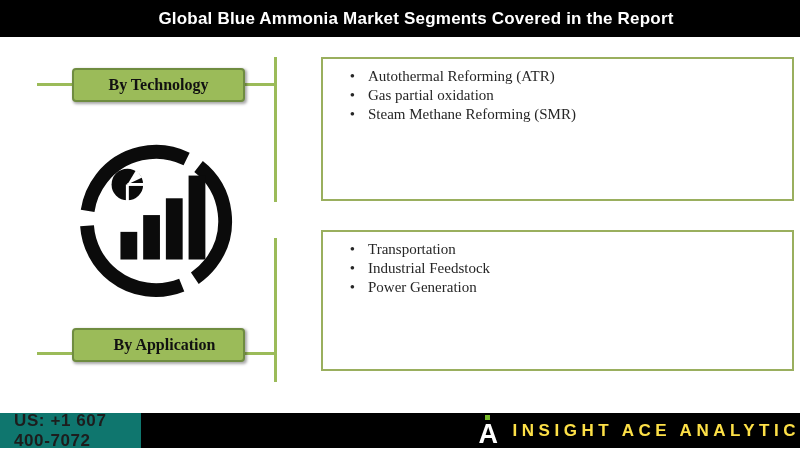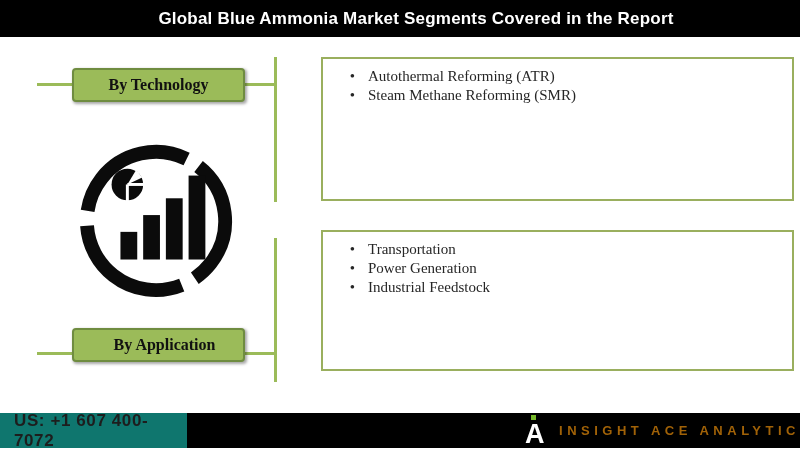--- a/index.html
+++ b/index.html
@@ -48,21 +48,21 @@
   .footer .phone-block span { font-size:17px; font-weight:bold; color:#1d1d1d;
                               letter-spacing:.6px; }
   .footer .brand-block { flex:1; height:35px; background:#000; display:flex;
                          align-items:center; padding-left:338px; }
   .logo-a { position:relative; width:22px; height:31px; margin-right:12px; flex:0 0 22px; }
   .logo-a .a-glyph { position:absolute; left:0; bottom:-2px; color:#fff;
                      font-size:27px; font-weight:bold; line-height:27px;
                      font-family:"Liberation Sans", sans-serif; }
   .logo-a .a-dot { position:absolute; left:6px; top:0; width:5px; height:5px;
                    background:#76b82a; }
-  .brand-name { color:#a16207; font-size:13px; font-weight:bold; letter-spacing:4.5px;
+  .brand-name { color:#fde047; font-size:17px; font-weight:bold; letter-spacing:4.5px;
                 white-space:nowrap; }
 </style>
 </head>
 <body>
 
 <div class="stage">
 
   <div class="banner">
     <h1>Global Blue Ammonia Market Segments Covered in the Report</h1>
   </div>
@@ -97,29 +97,30 @@
       <circle cx="51" cy="43" r="16" fill="#0b0b0b"></circle>
       <line x1="51" y1="43" x2="68" y2="43" stroke="#fff" stroke-width="3"></line>
       <line x1="51" y1="43" x2="51" y2="60" stroke="#fff" stroke-width="3"></line>
       <path d="M51,43 L60,28 L66,36 Z" fill="#fff"></path>
     </g>
   </svg>
 
   <div class="list-box box-tech">
     <ul>
       <li>Autothermal Reforming (ATR)</li>
+      <li>Gas partial oxidation</li>
       <li>Steam Methane Reforming (SMR)</li>
     </ul>
   </div>
 
   <div class="list-box box-app">
     <ul>
       <li>Transportation</li>
+      <li>Industrial Feedstock</li>
       <li>Power Generation</li>
-      <li>Industrial Feedstock</li>
     </ul>
   </div>
 
   <div class="footer">
     <div class="phone-block">
       <span>US: +1 607 400-7072</span>
     </div>
     <div class="brand-block">
       <div class="logo-a">
         <span class="a-dot"></span>

